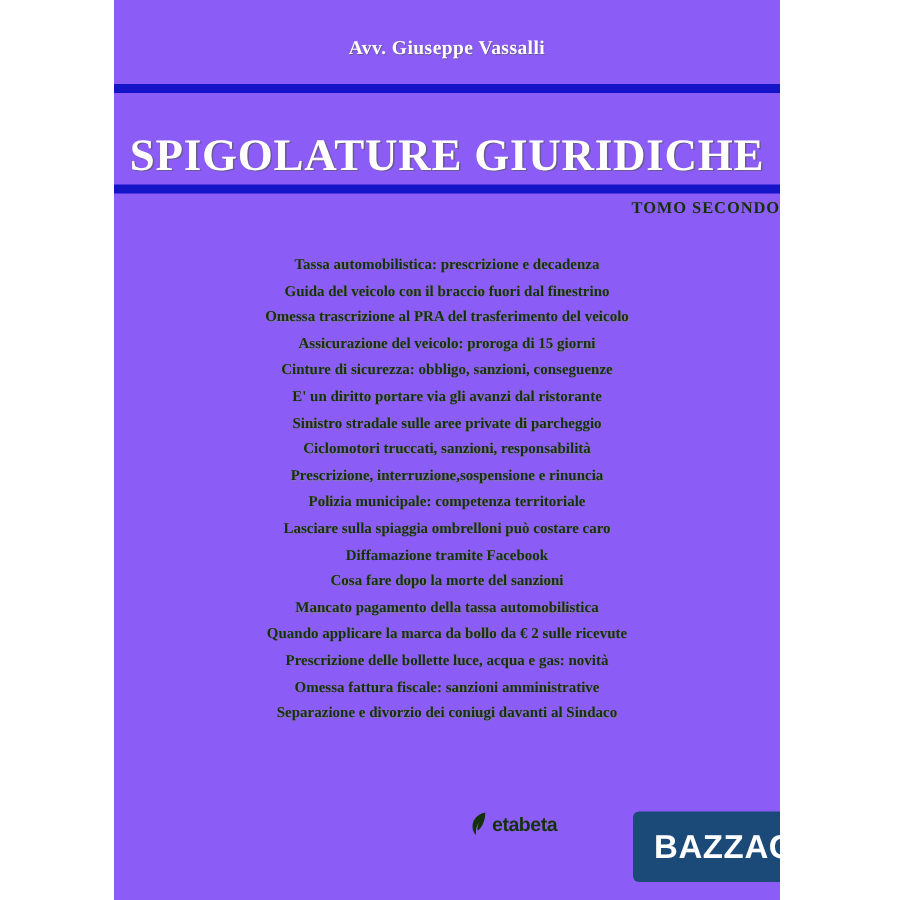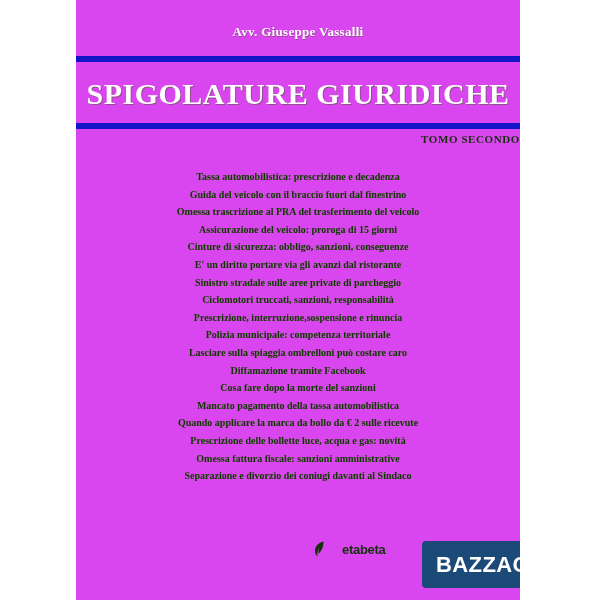--- a/index.html
+++ b/index.html
@@ -13,21 +13,21 @@
     overflow: hidden;
     font-family: "Liberation Serif", serif;
   }
 
   #book-cover {
     position: absolute;
     left: 76px;
     top: 0;
     width: 444px;
     height: 600px;
-    background: #d946ef;
+    background: #8b5cf6;
     overflow: hidden;
   }
 
   .author-line {
     position: absolute;
     left: 0;
     top: 24px;
     width: 444px;
     text-align: center;
     color: #ffffff;
@@ -44,21 +44,21 @@
     width: 444px;
     height: 6px;
     background: #1414C8;
   }
   .rule-top { top: 56px; }
   .rule-bottom { top: 123px; }
 
   .book-title {
     position: absolute;
     left: 0;
-    top: 77px;
+    top: 87px;
     width: 444px;
     text-align: center;
     color: #ffffff;
     font-family: "Liberation Serif", serif;
     font-weight: bold;
     font-size: 30px;
     letter-spacing: 0.5px;
     text-shadow: 1px 1px 0 rgba(70,90,40,0.5);
   }
 
@@ -93,21 +93,21 @@
     text-shadow: 0.4px 0.4px 0 rgba(120,160,80,0.5);
   }
 
   #publisher-logo {
     position: absolute;
     left: 238px;
     top: 538px;
     height: 22px;
     display: flex;
     align-items: center;
-    gap: 16px;
+    gap: 2px;
   }
   #publisher-logo .mark {
     display: block;
     width: 12px;
     height: 16px;
   }
   #publisher-logo .logo-text {
     color: #14320a;
     font-family: "Liberation Sans", sans-serif;
     font-weight: bold;

